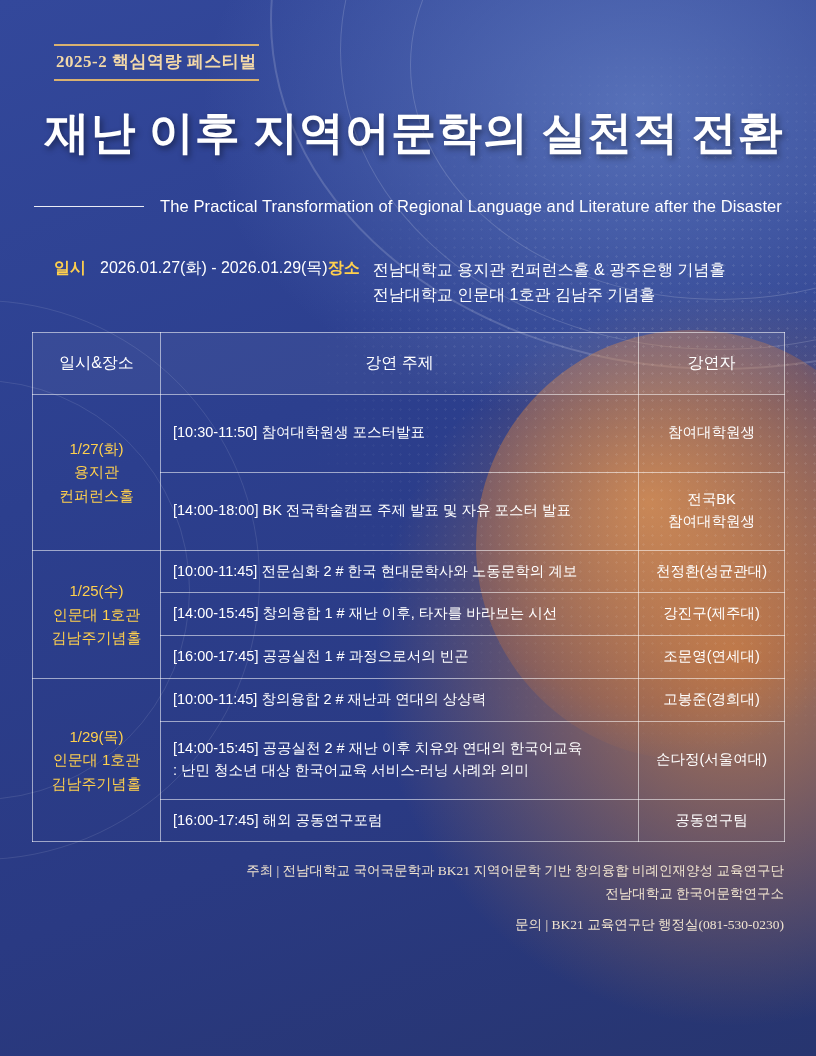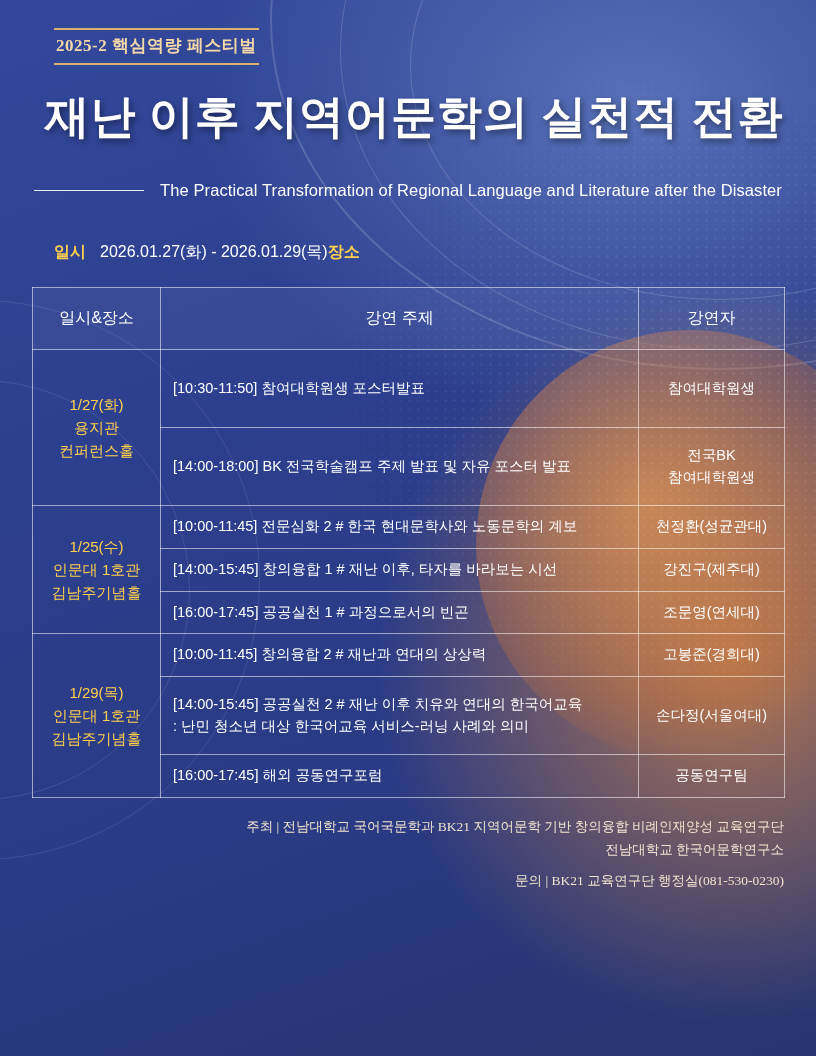--- a/index.html
+++ b/index.html
@@ -45,21 +45,21 @@
   .glow {
     position: absolute;
     width: 430px; height: 430px;
     right: -90px; top: 330px;
     border-radius: 50%;
     background: radial-gradient(circle at 40% 40%, rgba(230,150,80,0.75), rgba(200,115,60,0.35) 55%, rgba(180,100,60,0) 72%);
     pointer-events: none;
   }
 
   
-  .content { position: relative; z-index: 3; padding: 0 32px; }
+  .content { position: relative; z-index: 3; padding: 16px 32px; }
 
   .festival-tag {
     display: inline-block;
     margin: 28px 0 0 22px;
     padding: 4px 2px 6px 2px;
     font-family: "Liberation Serif", serif;
     font-weight: bold;
     font-size: 17px;
     letter-spacing: 0.5px;
     color: #f3d9a8;
@@ -182,20 +182,24 @@
 
     <div class="sub-row">
       <div class="sub-rule"></div>
       <div class="subtitle">The Practical Transformation of Regional Language and Literature after the Disaster</div>
     </div>
 
     <div class="info">
       <span class="label">일시</span>
       <span class="date-val">2026.01.27(화) - 2026.01.29(목)</span>
       <span class="label place-label">장소</span>
+      <span class="place-vals">
+        <div>전남대학교 용지관 컨퍼런스홀 &amp; 광주은행 기념홀</div>
+        <div>전남대학교 인문대 1호관 김남주 기념홀</div>
+      </span>
     </div>
 
     <table class="schedule">
       <colgroup>
           <col class="c1">
           <col class="c2">
           <col class="c3">
         </colgroup>
       <thead>
         <tr>

